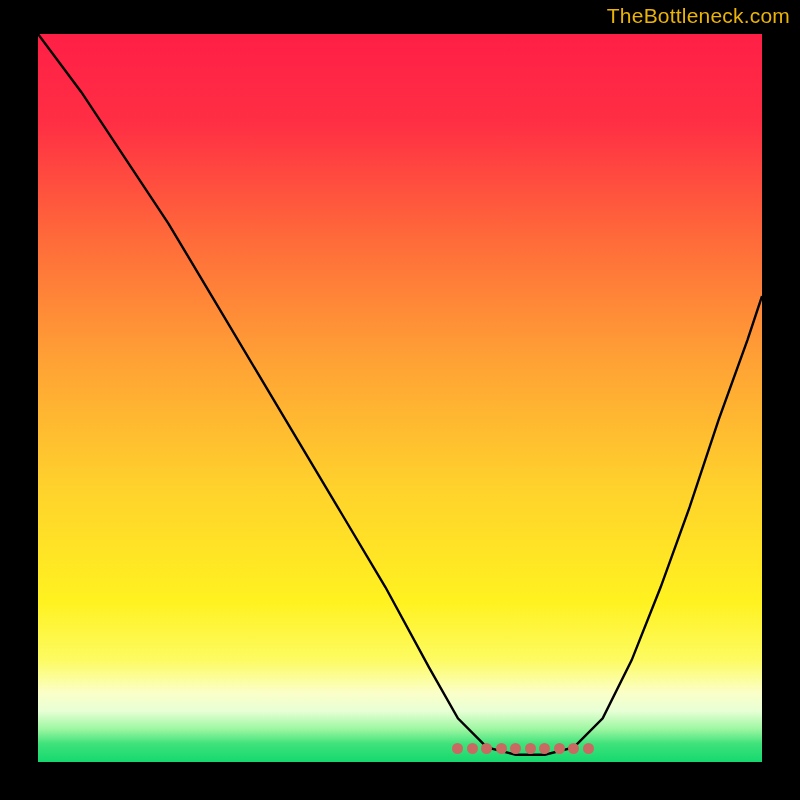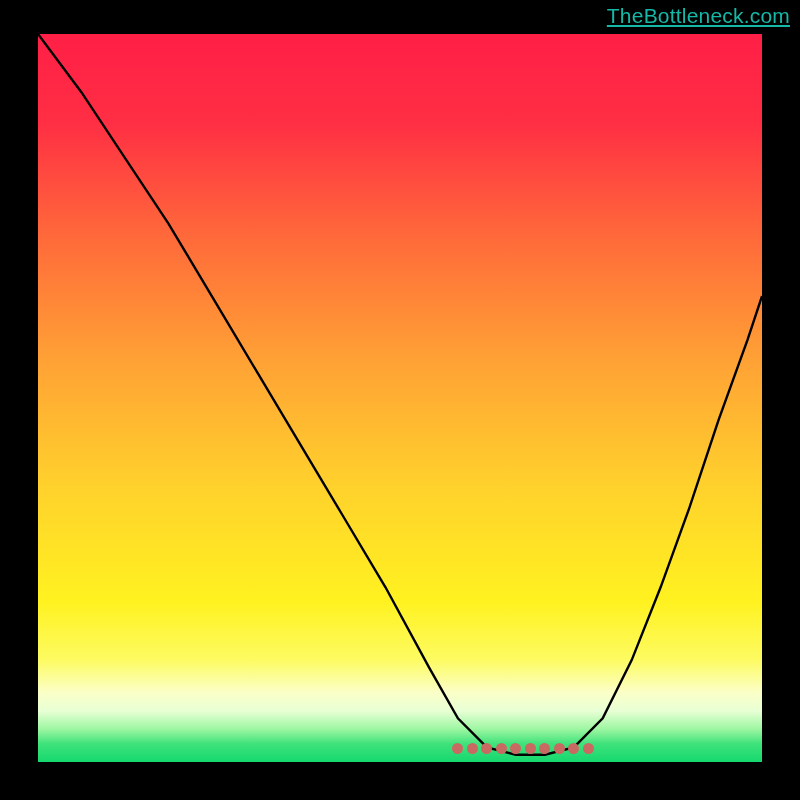--- a/index.html
+++ b/index.html
@@ -13,25 +13,24 @@
   }
   .wrap {
     position: relative;
     width: 800px;
     height: 800px;
   }
   .watermark {
     position: absolute;
     top: 4px;
     right: 10px;
-    color: #14b8a6;
+    color: #eab308;
     font-size: 21px;
     letter-spacing: 0.2px;
     z-index: 10;
-    text-decoration: underline;
   }
   .plot-frame {
     position: absolute;
     left: 38px;
     top: 34px;
     width: 724px;
     height: 728px;
     background: #000;
   }
   .gradient {

